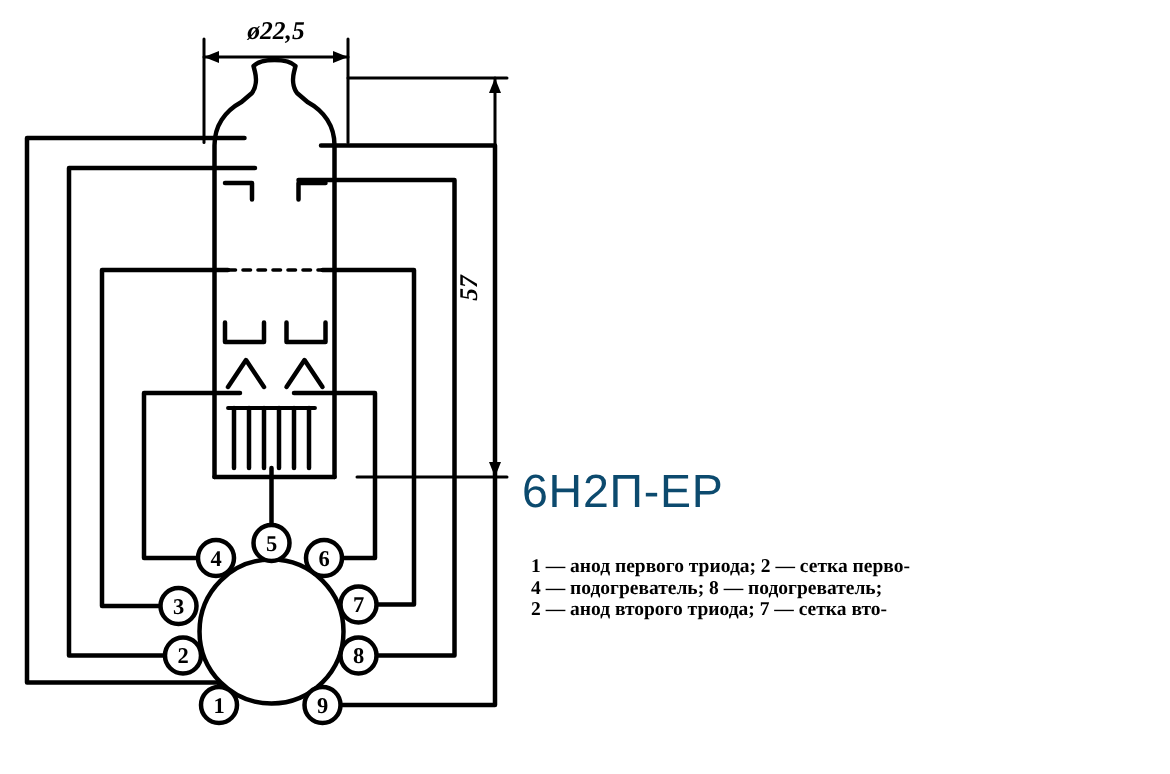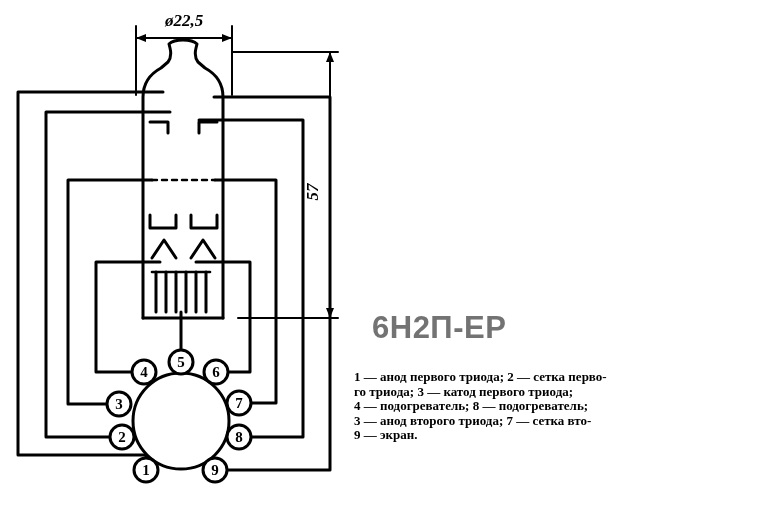--- a/index.html
+++ b/index.html
@@ -17,27 +17,27 @@
     background: #ffffff;
     overflow: hidden;
   }
   #diagram-svg {
     position: absolute;
     left: 0;
     top: 0;
   }
   .part-title {
     position: absolute;
-    left: 372px;
+    left: 348px;
     top: 310px;
     font-family: "Liberation Sans", sans-serif;
-    font-weight: bold;
+    font-weight: normal;
     font-size: 31px;
     letter-spacing: 0.5px;
-    color: #737373;
+    color: #0c4a6e;
     white-space: nowrap;
   }
   .legend {
     position: absolute;
     left: 354px;
     top: 370px;
     width: 412px;
     font-family: "Liberation Serif", serif;
     font-size: 13px;
     font-weight: bold;
@@ -184,19 +184,17 @@
       </g>
 
     <text x="184" y="26" text-anchor="middle" class="dim-label">ø22,5</text>
     <text x="318" y="192" text-anchor="middle" class="dim-label" transform="rotate(-90 318 192)">57</text>
   </svg>
 
   <div class="part-title">6Н2П-ЕР</div>
 
   <div class="legend">
     <div class="legend-line">1 — анод первого триода;  2 — сетка перво-</div>
-    <div class="legend-line">го триода;      3 — катод первого триода;</div>
     <div class="legend-line">4 — подогреватель;      8 — подогреватель;</div>
-    <div class="legend-line">3 — анод второго триода; 7 — сетка вто-</div>
-    <div class="legend-line">9 — экран.</div>
+    <div class="legend-line">2 — анод второго триода; 7 — сетка вто-</div>
   </div>
 
 </div>
 
 </body></html>

